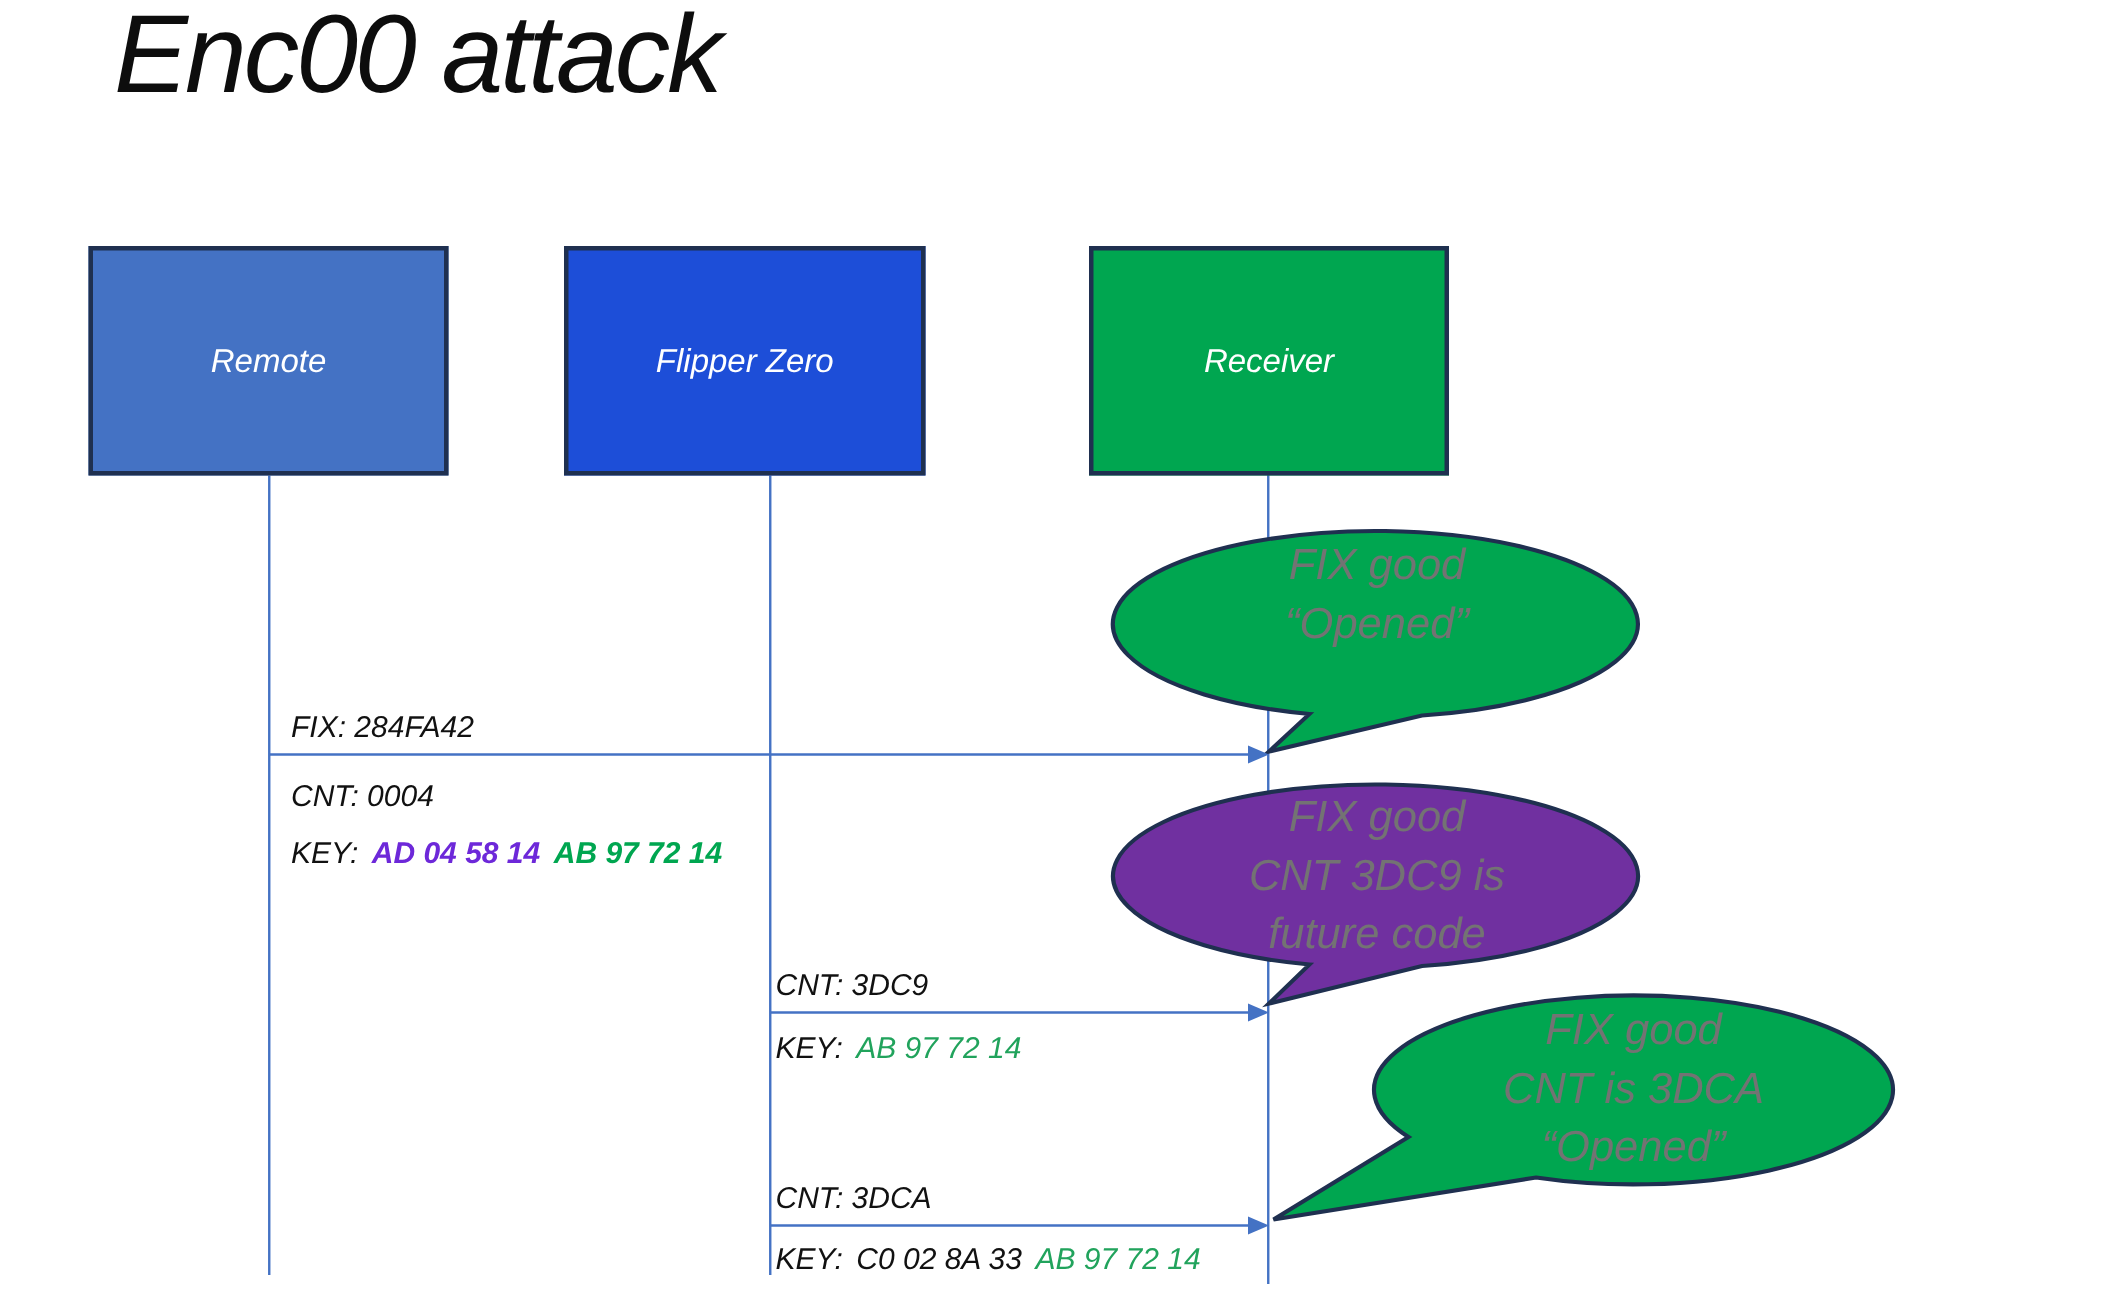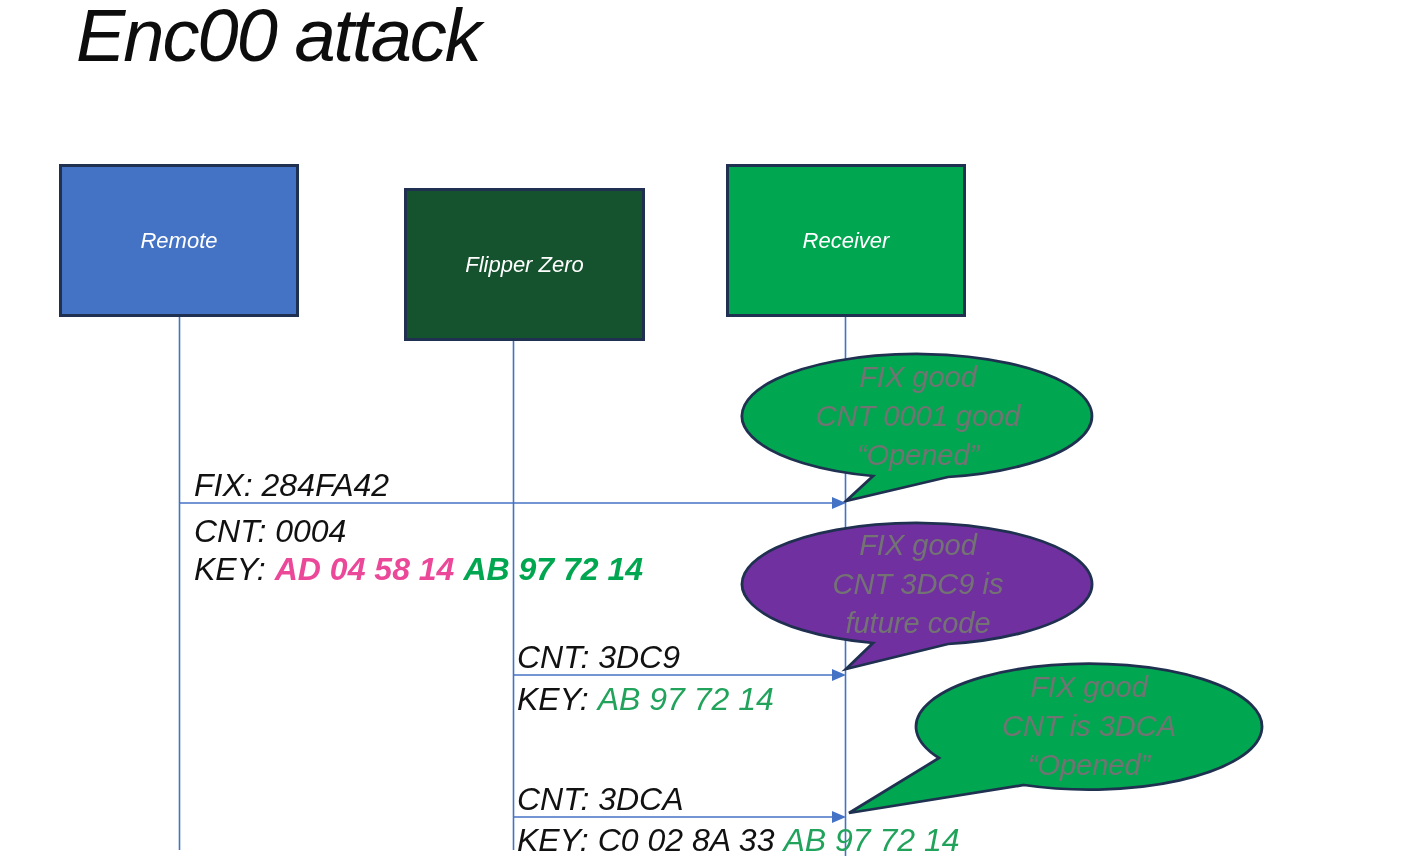--- a/index.html
+++ b/index.html
@@ -12,27 +12,27 @@
     position:absolute;left:76px;top:-6px;font-size:74px;line-height:84px;
     font-weight:300;letter-spacing:-2px;color:#0d0d0d;white-space:nowrap;
   }
   svg.overlay{position:absolute;left:0;top:0;width:1408px;height:859px;}
   .actor{
     position:absolute;top:164px;height:153px;box-sizing:border-box;
     border:3px solid #1F3050;display:flex;align-items:center;justify-content:center;
     color:#ffffff;font-size:22px;white-space:nowrap;
   }
   .actor.remote{left:59px;width:240px;background:#4472C4;}
-  .actor.flipper{left:404px;width:241px;background:#14532d;margin-top:24px;}
+  .actor.flipper{left:376px;width:241px;background:#1d4ed8;}
   .actor.receiver{left:726px;width:240px;background:#00A650;}
   .msg{
-    position:absolute;font-size:32px;line-height:32px;color:#111111;
+    position:absolute;font-size:20px;line-height:32px;color:#111111;
     white-space:nowrap;display:flex;gap:9px;
   }
-  .seg-red{color:#ec4899;font-weight:bold;}
+  .seg-red{color:#6d28d9;font-weight:bold;}
   .seg-green-bold{color:#00A650;font-weight:bold;}
   .seg-green{color:#21A35C;}
   .bubble-text{
     position:absolute;width:300px;text-align:center;color:#737373;
     font-size:29px;line-height:39px;
   }
 </style>
 </head>
 <body>
 
@@ -92,21 +92,20 @@
     <span>CNT: 3DCA</span>
   </div>
   <div class="msg" style="left:517px;top:824px">
     <span>KEY:</span>
     <span>C0 02 8A 33</span>
     <span class="seg-green">AB 97 72 14</span>
   </div>
 
   <div class="bubble-text" style="left:768px;top:358px">
     <div>FIX good</div>
-    <div>CNT 0001 good</div>
     <div>“Opened”</div>
   </div>
   <div class="bubble-text" style="left:768px;top:526px">
     <div>FIX good</div>
     <div>CNT 3DC9 is</div>
     <div>future code</div>
   </div>
   <div class="bubble-text" style="left:939px;top:668px">
     <div>FIX good</div>
     <div>CNT is 3DCA</div>

